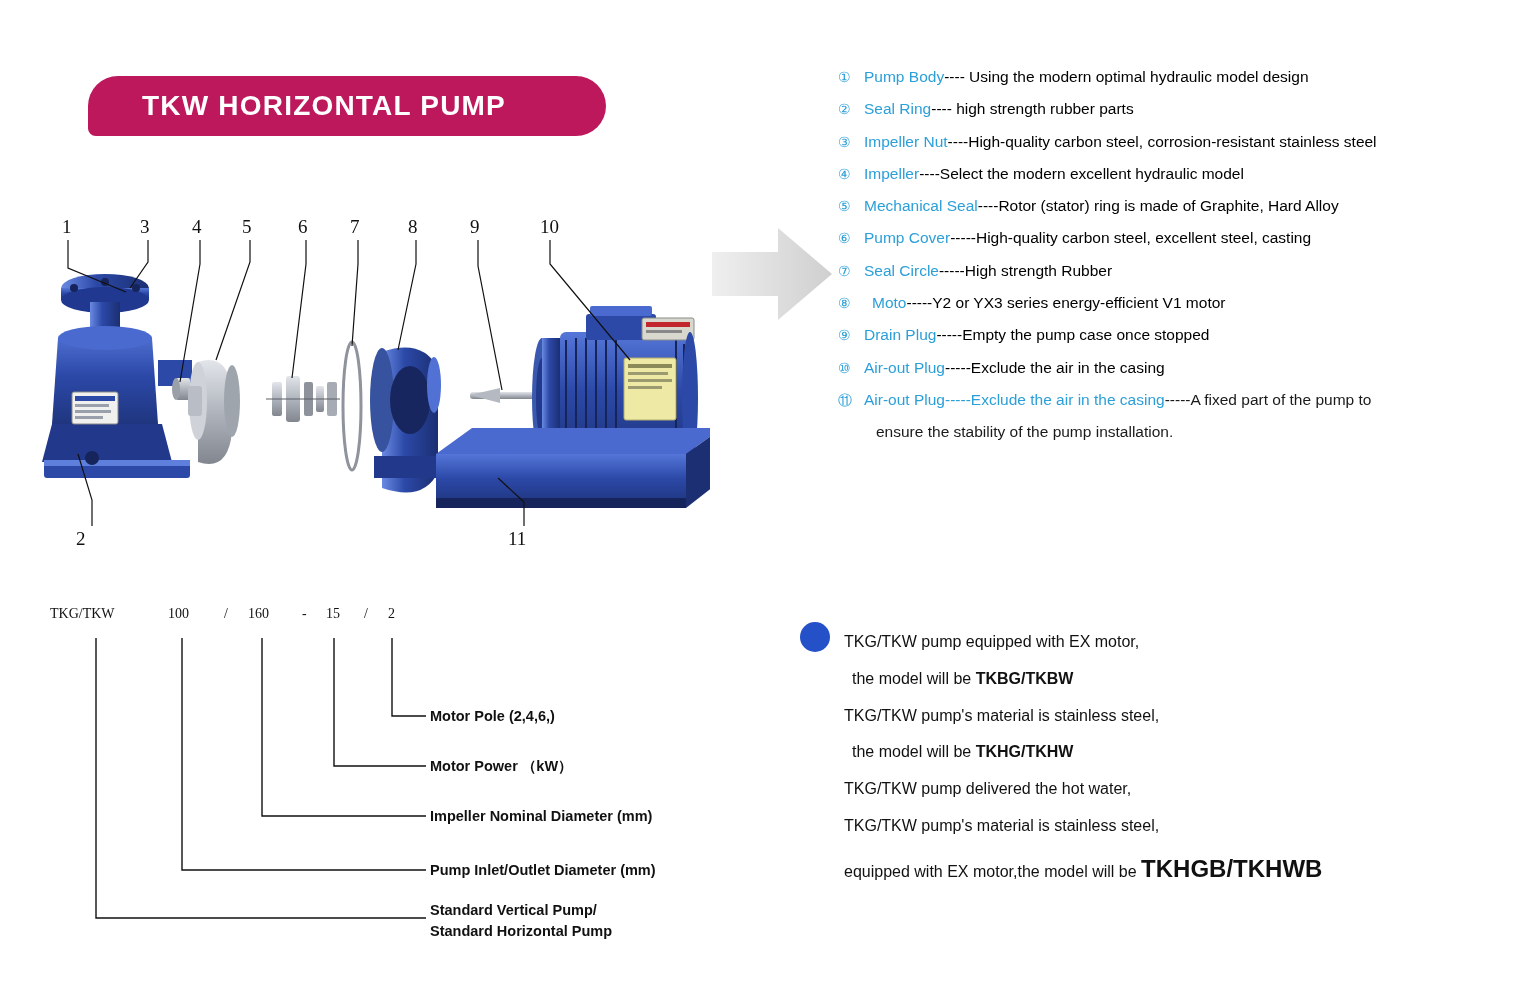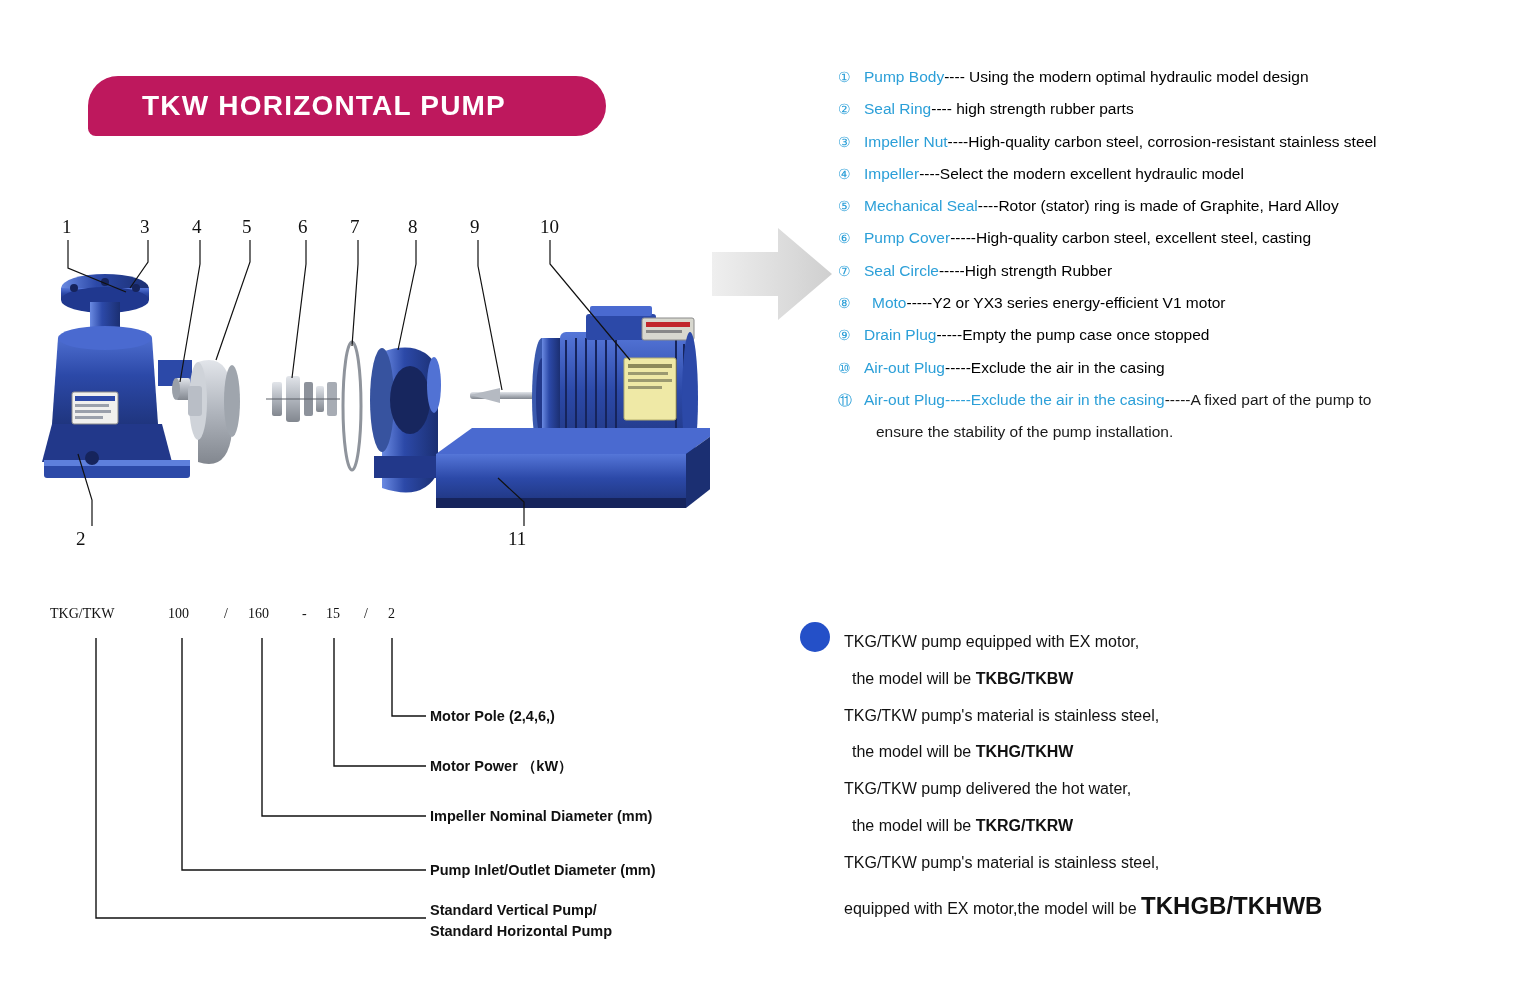--- a/index.html
+++ b/index.html
@@ -433,23 +433,20 @@
       </div>
       <div class="note-line">
         <span>TKG/TKW pump's material is stainless steel,</span>
       </div>
       <div class="note-line indent">
         <span>the model will be </span><span class="note-strong">TKHG/TKHW</span>
       </div>
       <div class="note-line">
         <span>TKG/TKW pump delivered the hot water,</span>
       </div>
-      <div class="note-line indent">
-        <span>the model will be </span><span class="note-strong">TKRG/TKRW</span>
-      </div>
       <div class="note-line" style="margin-bottom:4px;">
         <span>TKG/TKW pump's material is stainless steel,</span>
       </div>
       <div class="note-line">
         <span>equipped with EX motor,the model will be </span><span class="note-strong" style="font-size:24px;">TKHGB/TKHWB</span>
       </div>
     </div>
   </div>
 
 </div>

